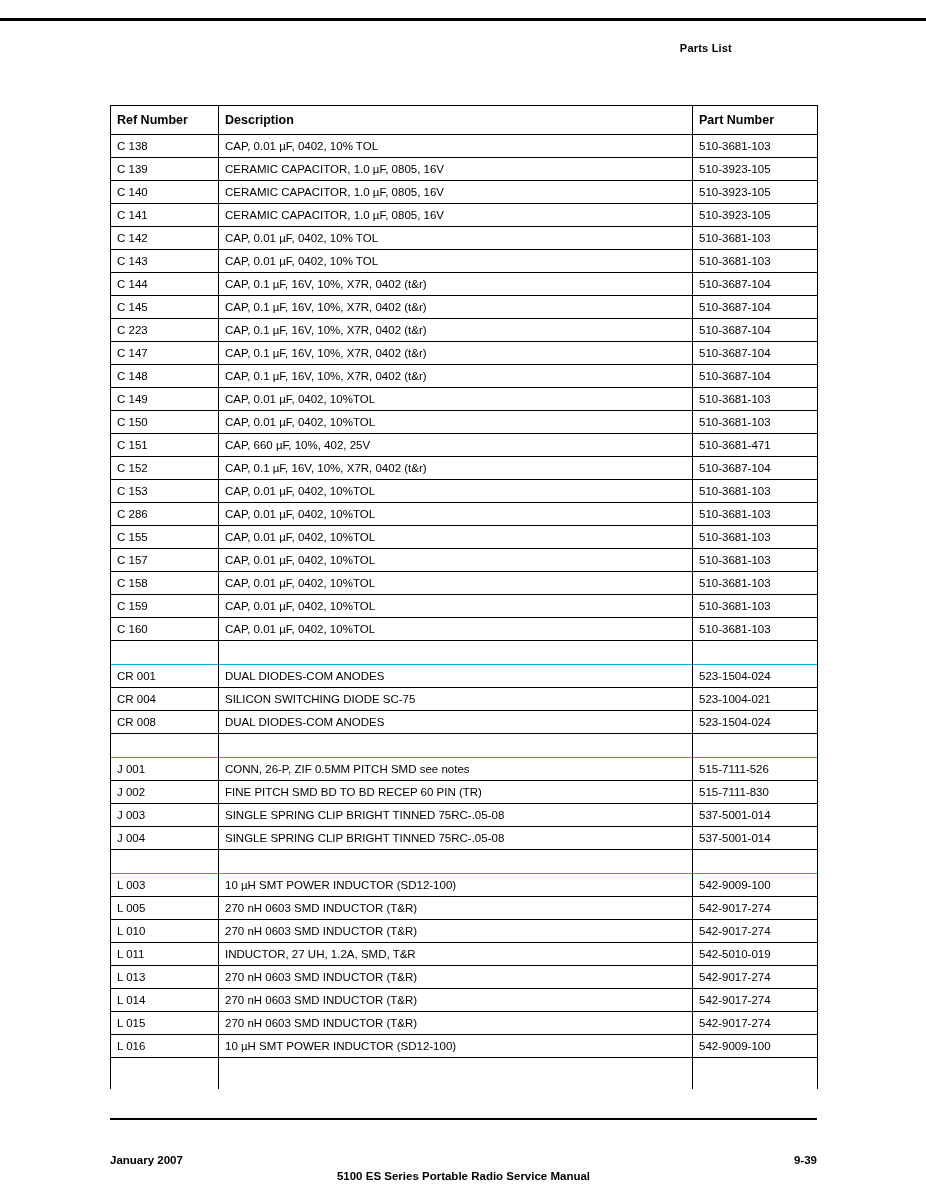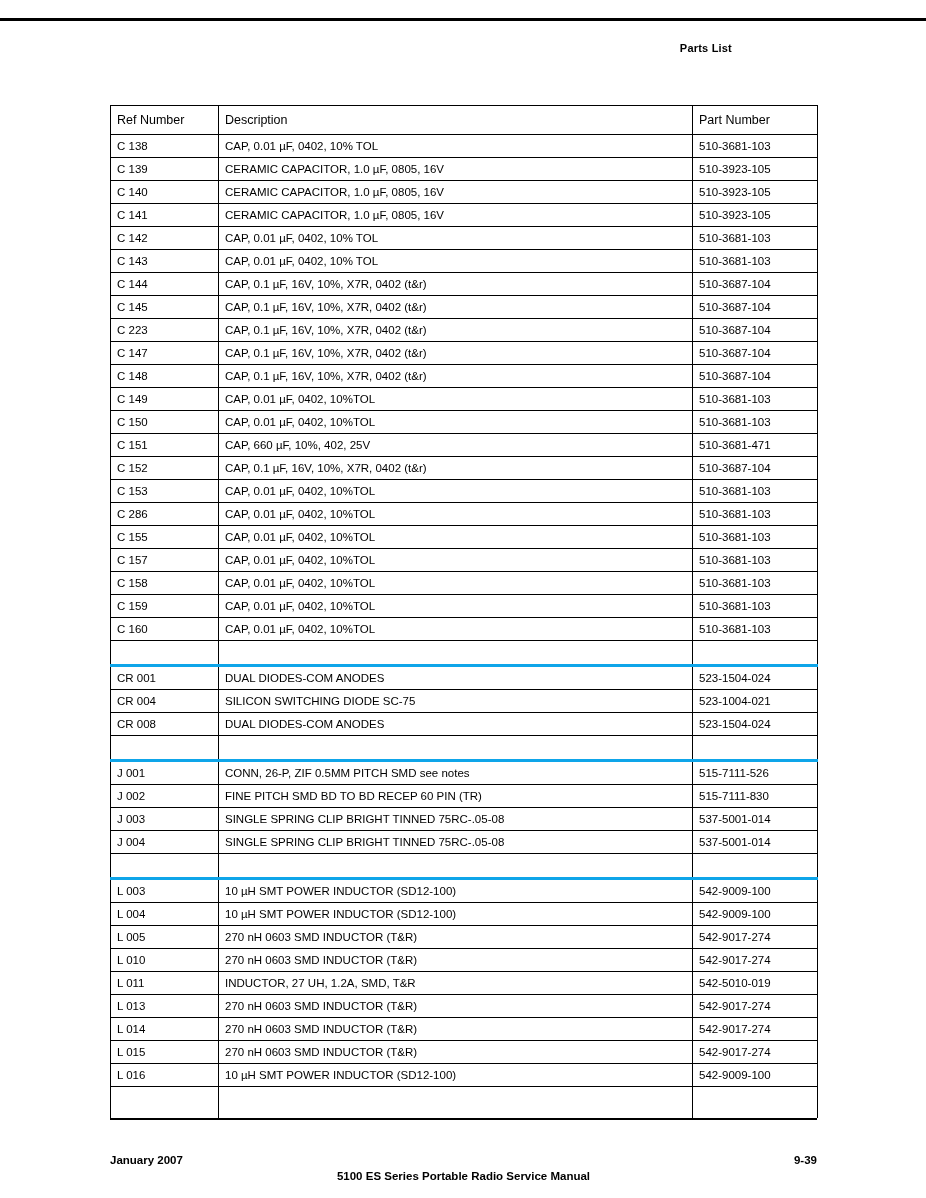--- a/index.html
+++ b/index.html
@@ -47,21 +47,21 @@
     border-collapse: collapse;
     width: 707px;
     table-layout: fixed;
   }
   table.parts col.c-ref { width: 108px; }
   table.parts col.c-desc { width: 474px; }
   table.parts col.c-part { width: 125px; }
 
   table.parts th {
     font-size: 12.5px;
-    font-weight: normal;
+    font-weight: bold;
     text-align: left;
     padding: 4px 6px 5px 6px;
     border: 1px solid #000000;
     background: #ffffff;
     height: 19px;
     vertical-align: middle;
   }
   table.parts td {
     font-size: 11.5px;
     padding: 2px 6px 3px 6px;
@@ -78,21 +78,21 @@
   table.parts tr.spacer td {
     border-bottom: none;
     height: 18px;
   }
   table.parts tr.spacer td.first {
     border-left: 1px solid #000000;
     border-right: 1px solid #000000;
   }
   
   table.parts tr.after-spacer td {
-    border-top: 3px solid #0ea5e9;
+    border-top: 1px solid #0ea5e9;
   }
   
   table.parts tr.tail td {
     border-bottom: none;
     height: 26px;
   }
   .footer-rule {
     position: absolute;
     bottom: 78px;
     left: 110px;
@@ -308,25 +308,20 @@
             <td class="first">&nbsp;</td>
             <td>&nbsp;</td>
             <td>&nbsp;</td>
           </tr>
           <tr class="after-spacer">
             <td>L 003</td>
             <td>10 µH SMT POWER INDUCTOR (SD12-100)</td>
             <td>542-9009-100</td>
           </tr>
           <tr>
-            <td>L 004</td>
-            <td>10 µH SMT POWER INDUCTOR (SD12-100)</td>
-            <td>542-9009-100</td>
-          </tr>
-          <tr>
             <td>L 005</td>
             <td>270 nH 0603 SMD INDUCTOR (T&amp;R)</td>
             <td>542-9017-274</td>
           </tr>
           <tr>
             <td>L 010</td>
             <td>270 nH 0603 SMD INDUCTOR (T&amp;R)</td>
             <td>542-9017-274</td>
           </tr>
           <tr>

